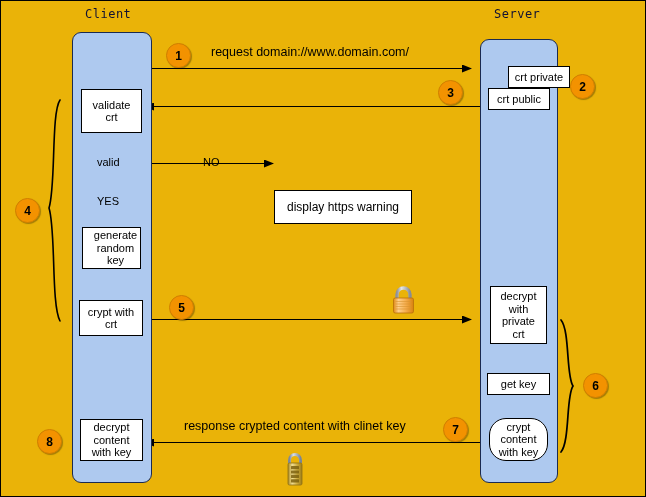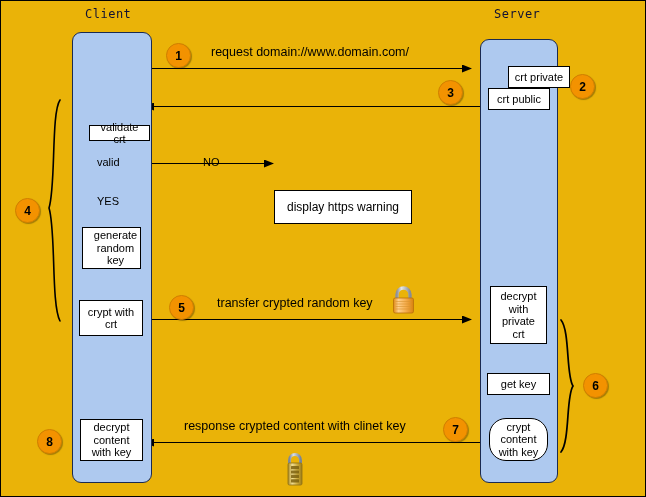--- a/index.html
+++ b/index.html
@@ -185,21 +185,21 @@
       </g>
     </g>
   </svg>
 
   <div class="lane-title" style="left:84px; top:6px;">Client</div>
   <div class="lane-title" style="left:493px; top:6px;">Server</div>
 
   <div class="lane" style="left:71px; top:31px; width:80px; height:451px;"></div>
   <div class="lane" style="left:479px; top:38px; width:78px; height:444px;"></div>
 
-  <div class="pbox" style="left:88px; top:88px; width:61px; height:16px;margin-top:36px;">validate
+  <div class="pbox" style="left:80px; top:88px; width:61px; height:44px;">validate
 crt</div>
 
   <div class="pbox" style="left:81px; top:226px; width:59px; height:42px; border:1px solid #000;padding-left:8px;">generate
 random
 key</div>
 
   <div class="pbox" style="left:78px; top:299px; width:64px; height:36px;">crypt with
 crt</div>
 
   <div class="pbox" style="left:79px; top:418px; width:63px; height:42px;">decrypt
@@ -221,21 +221,20 @@
   <div class="pbox" style="left:488px; top:417px; width:59px; height:43px;border-radius:17px;">crypt
 content
 with key</div>
 
   <div class="pbox" style="left:273px; top:145px; width:138px; height:34px; font-size:12px;margin-top:44px;">display https warning</div>
 
   <div class="flow-label" style="left:202px; top:155px;">NO</div>
   <div class="flow-label" style="left:96px; top:194px;">YES</div>
 
   <div class="msg-label" style="left:210px; top:44px;">request domain://www.domain.com/</div>
-  <div class="msg-label" style="left:216px; top:295px;">transfer crypted random key</div>
   <div class="msg-label" style="left:183px; top:418px;">response crypted content with clinet key</div>
 
   <div class="badge" style="left:165px; top:42px;">1</div>
   <div class="badge" style="left:569px; top:73px;">2</div>
   <div class="badge" style="left:437px; top:79px;">3</div>
   <div class="badge" style="left:14px; top:197px;">4</div>
   <div class="badge" style="left:168px; top:294px;">5</div>
   <div class="badge" style="left:582px; top:372px;">6</div>
   <div class="badge" style="left:442px; top:416px;">7</div>
   <div class="badge" style="left:36px; top:428px;">8</div>

